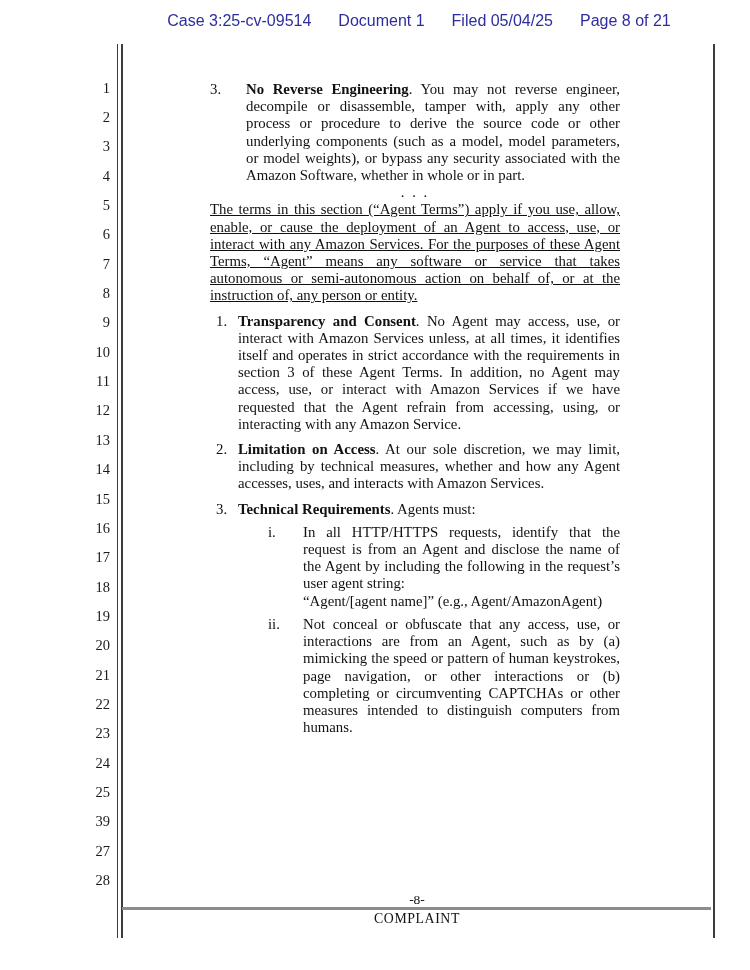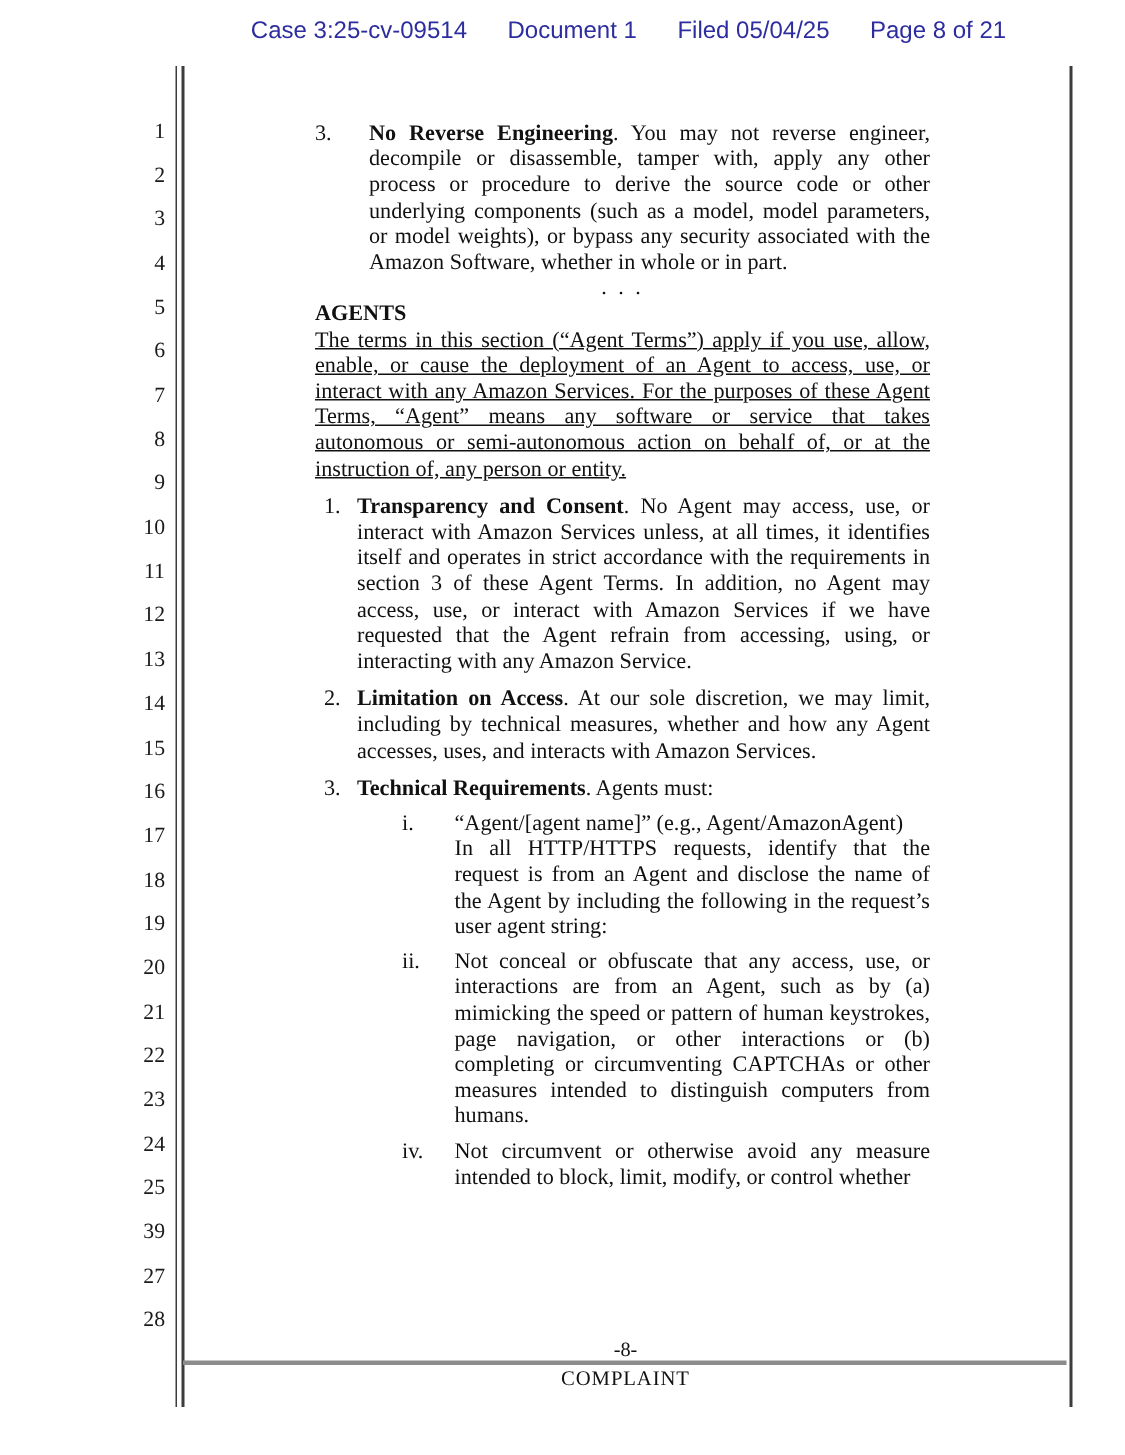--- a/index.html
+++ b/index.html
@@ -128,53 +128,48 @@
 
 <div class="content">
 
   <div class="hang item-software">
     <span class="num">3.</span>
     <p><span class="bold">No Reverse Engineering</span><span>. You may not reverse engineer, decompile or disassemble, tamper with, apply any other process or procedure to derive the source code or other underlying components (such as a model, model parameters, or model weights), or bypass any security associated with the Amazon Software, whether in whole or in part.</span></p>
   </div>
 
   <p class="separator">. . .</p>
 
-  <p class="agents-heading">AGENTS</p>
 
   <p class="intro">The terms in this section (“Agent Terms”) apply if you use, allow, enable, or cause the deployment of an Agent to access, use, or interact with any Amazon Services. For the purposes of these Agent Terms, “Agent” means any software or service that takes autonomous or semi-autonomous action on behalf of, or at the instruction of, any person or entity.</p>
 
   <div class="hang agent-item">
     <span class="num">1.</span>
     <p><span class="bold">Transparency and Consent</span><span>. No Agent may access, use, or interact with Amazon Services unless, at all times, it identifies itself and operates in strict accordance with the requirements in section 3 of these Agent Terms. In addition, no Agent may access, use, or interact with Amazon Services if we have requested that the Agent refrain from accessing, using, or interacting with any Amazon Service.</span></p>
   </div>
 
   <div class="hang agent-item">
     <span class="num">2.</span>
     <p><span class="bold">Limitation on Access</span><span>. At our sole discretion, we may limit, including by technical measures, whether and how any Agent accesses, uses, and interacts with Amazon Services.</span></p>
   </div>
 
   <div class="hang agent-item">
     <span class="num">3.</span>
     <p><span class="bold">Technical Requirements</span><span>. Agents must:</span></p>
   </div>
 
   <div class="hang sub-item">
     <span class="num">i.</span>
+    <p>In all HTTP/HTTPS requests, identify that the request is from an Agent and disclose the name of the Agent by including the following in the request’s user agent string:</p>
     <p>“Agent/[agent name]” (e.g., Agent/AmazonAgent)</p>
-    <p>In all HTTP/HTTPS requests, identify that the request is from an Agent and disclose the name of the Agent by including the following in the request’s user agent string:</p>
   </div>
 
   <div class="hang sub-item">
     <span class="num">ii.</span>
     <p>Not conceal or obfuscate that any access, use, or interactions are from an Agent, such as by (a) mimicking the speed or pattern of human keystrokes, page navigation, or other interactions or (b) completing or circumventing CAPTCHAs or other measures intended to distinguish computers from humans.</p>
   </div>
 
 
-  <div class="hang sub-item">
-    <span class="num">iv.</span>
-    <p>Not circumvent or otherwise avoid any measure intended to block, limit, modify, or control whether</p>
-  </div>
 
 </div>
 
 <div class="footer-pageno">-8-</div>
 <div class="footer-line"></div>
 <div class="footer-title">COMPLAINT</div>
 
 </body></html>

